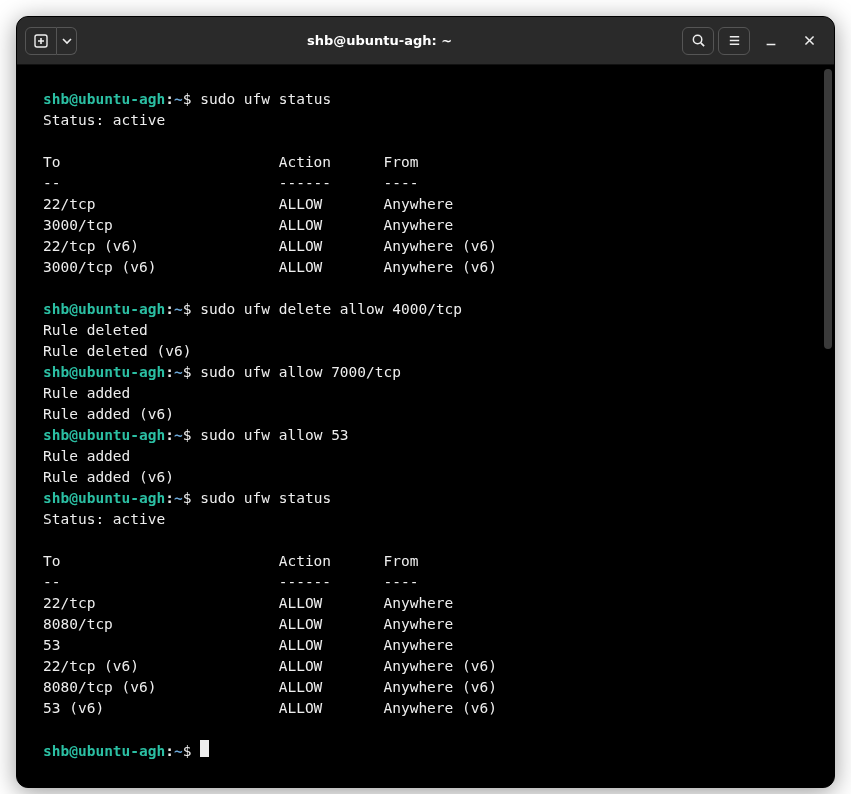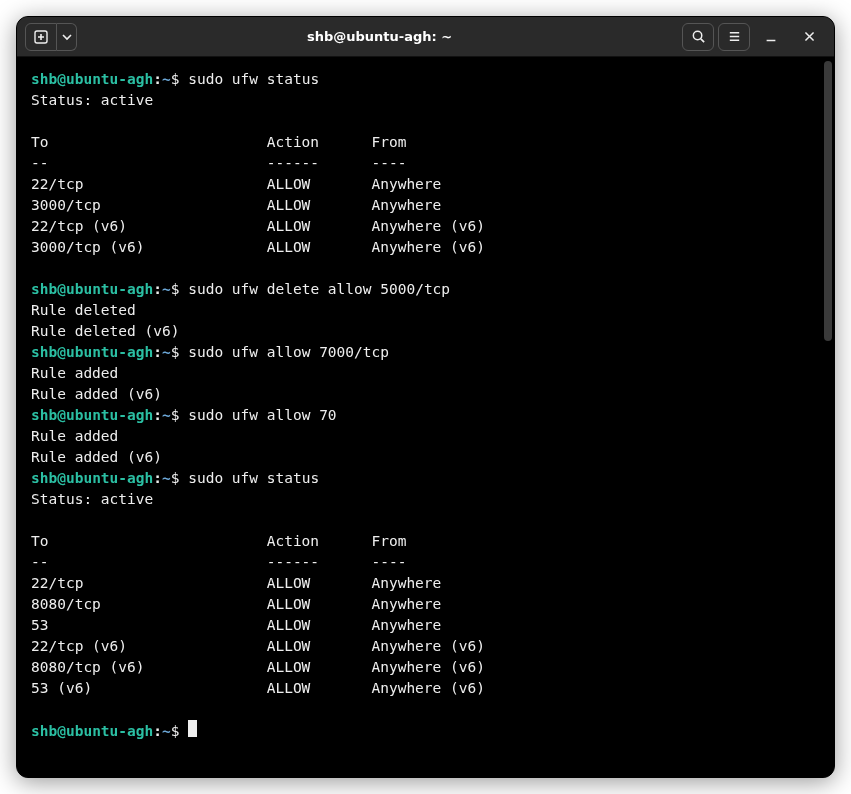--- a/index.html
+++ b/index.html
@@ -13,21 +13,21 @@
     }
     .window {
       width: 819px;
       background: #1a1a1a;
       border-radius: 12px;
       box-shadow: 0 4px 24px rgba(0,0,0,0.4);
       overflow: hidden;
       border: 1px solid #000;
     }
     .titlebar {
-      height: 40px;
+      height: 48px;
       background: #2a2a2a;
       display: flex;
       align-items: center;
       padding: 0 8px;
       gap: 4px;
       border-bottom: 1px solid #111;
     }
     .titlebar-left { display: flex; align-items: center; gap: 2px; }
     .btn {
       width: 34px;
@@ -68,21 +68,21 @@
       padding: 12px 14px;
       min-height: 720px;
       font-size: 14.5px;
       line-height: 1.45;
       color: #eee;
       position: relative;
     }
     .terminal pre {
       font-family: 'DejaVu Sans Mono', 'Liberation Mono', monospace;
       white-space: pre;
-      margin: 0;
+      margin: 12px;
     }
     .user { color: #2bbfa3; font-weight: bold; }
     .host { color: #2bbfa3; font-weight: bold; }
     .at { color: #2bbfa3; font-weight: bold; }
     .colon { color: #eee; font-weight: bold; }
     .tilde { color: #6ba6d6; font-weight: bold; }
     .dollar { color: #eee; }
     .cmd { color: #eee; }
     .out { color: #eee; }
     .cursor {
@@ -158,27 +158,27 @@
     <pre id="terminal-content"><span class="user">shb</span><span class="at">@</span><span class="host">ubuntu-agh</span><span class="colon">:</span><span class="tilde">~</span><span class="dollar">$</span> <span class="cmd">sudo ufw status</span>
 <span class="out">Status: active
 
 To                         Action      From
 --                         ------      ----
 22/tcp                     ALLOW       Anywhere
 3000/tcp                   ALLOW       Anywhere
 22/tcp (v6)                ALLOW       Anywhere (v6)
 3000/tcp (v6)              ALLOW       Anywhere (v6)
 </span>
-<span class="user">shb</span><span class="at">@</span><span class="host">ubuntu-agh</span><span class="colon">:</span><span class="tilde">~</span><span class="dollar">$</span> <span class="cmd">sudo ufw delete allow 5000/tcp</span>
+<span class="user">shb</span><span class="at">@</span><span class="host">ubuntu-agh</span><span class="colon">:</span><span class="tilde">~</span><span class="dollar">$</span> <span class="cmd">sudo ufw delete allow 4000/tcp</span>
 <span class="out">Rule deleted
 Rule deleted (v6)</span>
 <span class="user">shb</span><span class="at">@</span><span class="host">ubuntu-agh</span><span class="colon">:</span><span class="tilde">~</span><span class="dollar">$</span> <span class="cmd">sudo ufw allow 7000/tcp</span>
 <span class="out">Rule added
 Rule added (v6)</span>
-<span class="user">shb</span><span class="at">@</span><span class="host">ubuntu-agh</span><span class="colon">:</span><span class="tilde">~</span><span class="dollar">$</span> <span class="cmd">sudo ufw allow 70</span>
+<span class="user">shb</span><span class="at">@</span><span class="host">ubuntu-agh</span><span class="colon">:</span><span class="tilde">~</span><span class="dollar">$</span> <span class="cmd">sudo ufw allow 53</span>
 <span class="out">Rule added
 Rule added (v6)</span>
 <span class="user">shb</span><span class="at">@</span><span class="host">ubuntu-agh</span><span class="colon">:</span><span class="tilde">~</span><span class="dollar">$</span> <span class="cmd">sudo ufw status</span>
 <span class="out">Status: active
 
 To                         Action      From
 --                         ------      ----
 22/tcp                     ALLOW       Anywhere
 8080/tcp                   ALLOW       Anywhere
 53                         ALLOW       Anywhere

